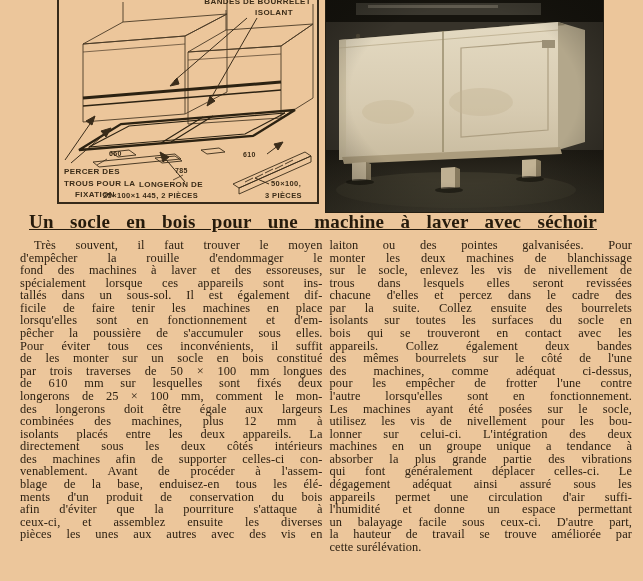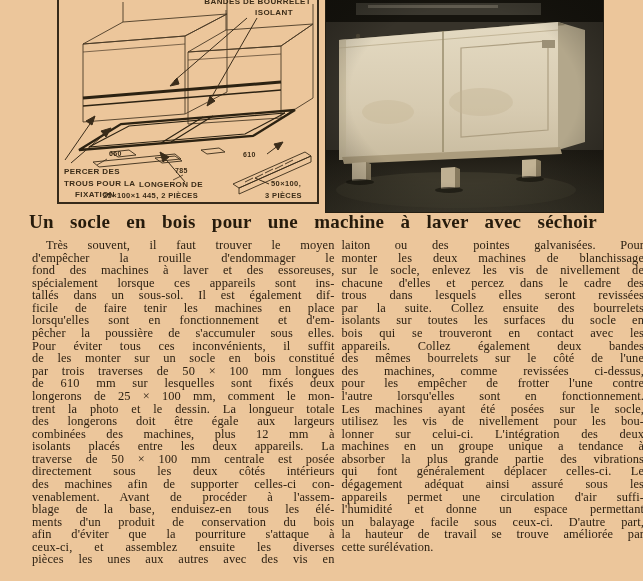--- a/index.html
+++ b/index.html
@@ -24,24 +24,25 @@
     position:absolute;left:326px;top:0;width:277px;height:212px;
     box-shadow:0 0 0 1px #241f14;
   }
   .photo svg{display:block;}
   
   .title{
     position:absolute;top:211px;left:29px;width:568px;margin:0;
     font-size:19px;font-weight:700;letter-spacing:.2px;
     text-align:justify;text-align-last:justify;
     color:#261b0c;
+    text-decoration:underline;
   }
   
   .columns{
-    position:absolute;top:239px;left:32px;width:612px;
+    position:absolute;top:239px;left:20px;width:612px;
     display:flex;gap:7px;
   }
   .col{flex:1 1 0;min-width:0;}
   .line{
     font-size:12.4px;line-height:12.58px;letter-spacing:.1px;
     text-align:justify;text-align-last:justify;
     white-space:normal;color:#2d2113;
   }
   .line.indent{text-indent:14px;}
   .line.flush{text-align-last:left;font-family:Liberation Serif, serif;}
@@ -190,46 +191,44 @@
         <div class="line">spécialement lorsque ces appareils sont ins-</div>
         <div class="line">tallés dans un sous-sol. Il est également dif-</div>
         <div class="line">ficile de faire tenir les machines en place</div>
         <div class="line">lorsqu'elles sont en fonctionnement et d'em-</div>
         <div class="line">pêcher la poussière de s'accumuler sous elles.</div>
         <div class="line">Pour éviter tous ces inconvénients, il suffit</div>
         <div class="line">de les monter sur un socle en bois constitué</div>
         <div class="line">par trois traverses de 50 × 100 mm longues</div>
         <div class="line">de 610 mm sur lesquelles sont fixés deux</div>
         <div class="line">longerons de 25 × 100 mm, comment le mon-</div>
-        <div class="line">trent la photo et le dessin. La longueur totale</div>
         <div class="line">des longerons doit être égale aux largeurs</div>
         <div class="line">combinées des machines, plus 12 mm à</div>
         <div class="line">isolants placés entre les deux appareils. La</div>
-        <div class="line">traverse de 50 × 100 mm centrale est posée</div>
         <div class="line">directement sous les deux côtés intérieurs</div>
         <div class="line">des machines afin de supporter celles-ci con-</div>
         <div class="line">venablement. Avant de procéder à l'assem-</div>
         <div class="line">blage de la base, enduisez-en tous les élé-</div>
         <div class="line">ments d'un produit de conservation du bois</div>
         <div class="line">afin d'éviter que la pourriture s'attaque à</div>
         <div class="line">ceux-ci, et assemblez ensuite les diverses</div>
         <div class="line">pièces les unes aux autres avec des vis en</div>
       </div>
     <div class="col">
         <div class="line">laiton ou des pointes galvanisées. Pour</div>
         <div class="line">monter les deux machines de blanchissage</div>
         <div class="line">sur le socle, enlevez les vis de nivellement de</div>
+        <div class="line">trous dans lesquels elles seront revissées</div>
         <div class="line">chacune d'elles et percez dans le cadre des</div>
-        <div class="line">trous dans lesquels elles seront revissées</div>
         <div class="line">par la suite. Collez ensuite des bourrelets</div>
         <div class="line">isolants sur toutes les surfaces du socle en</div>
         <div class="line">bois qui se trouveront en contact avec les</div>
         <div class="line">appareils. Collez également deux bandes</div>
         <div class="line">des mêmes bourrelets sur le côté de l'une</div>
-        <div class="line">des machines, comme revissées ci-dessus,</div>
+        <div class="line">des machines, comme adéquat ci-dessus,</div>
         <div class="line">pour les empêcher de frotter l'une contre</div>
         <div class="line">l'autre lorsqu'elles sont en fonctionnement.</div>
         <div class="line">Les machines ayant été posées sur le socle,</div>
         <div class="line">utilisez les vis de nivellement pour les bou-</div>
         <div class="line">lonner sur celui-ci. L'intégration des deux</div>
         <div class="line">machines en un groupe unique a tendance à</div>
         <div class="line">absorber la plus grande partie des vibrations</div>
         <div class="line">qui font généralement déplacer celles-ci. Le</div>
         <div class="line">dégagement adéquat ainsi assuré sous les</div>
         <div class="line">appareils permet une circulation d'air suffi-</div>

